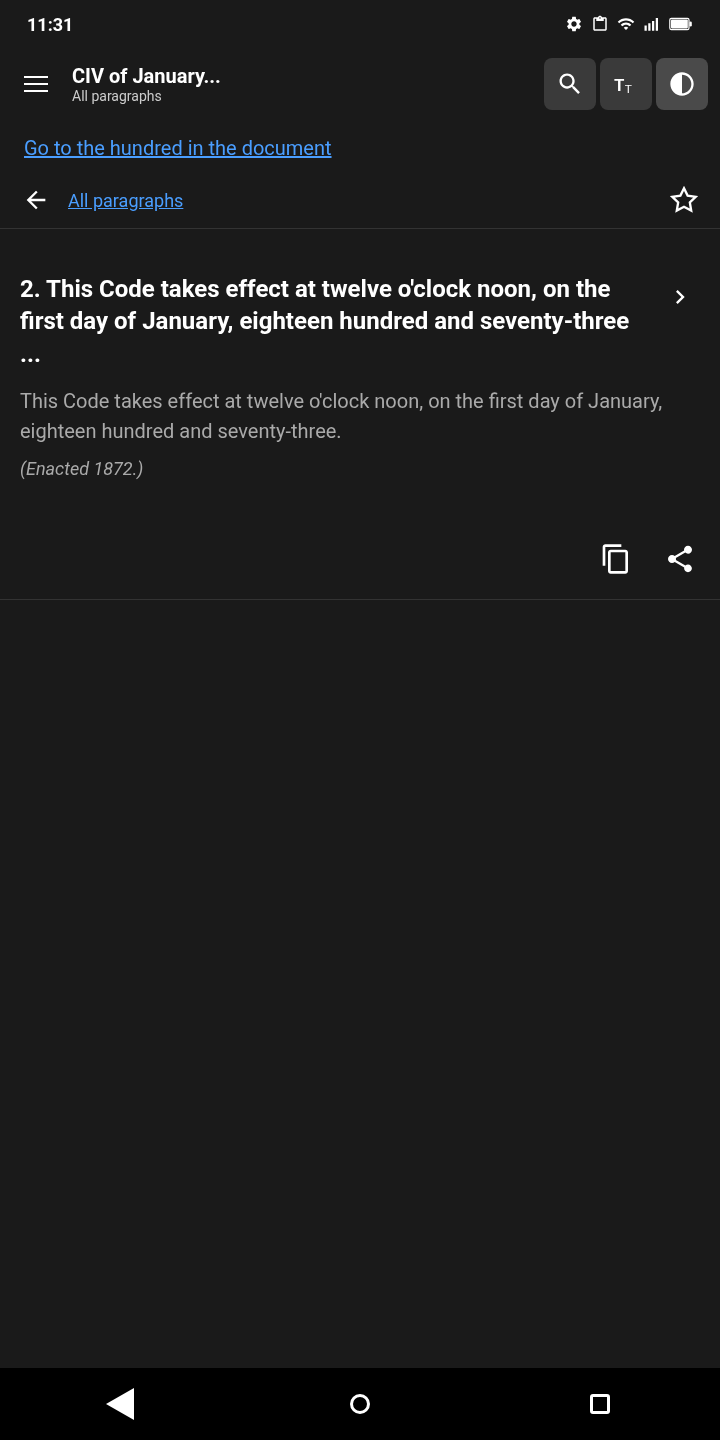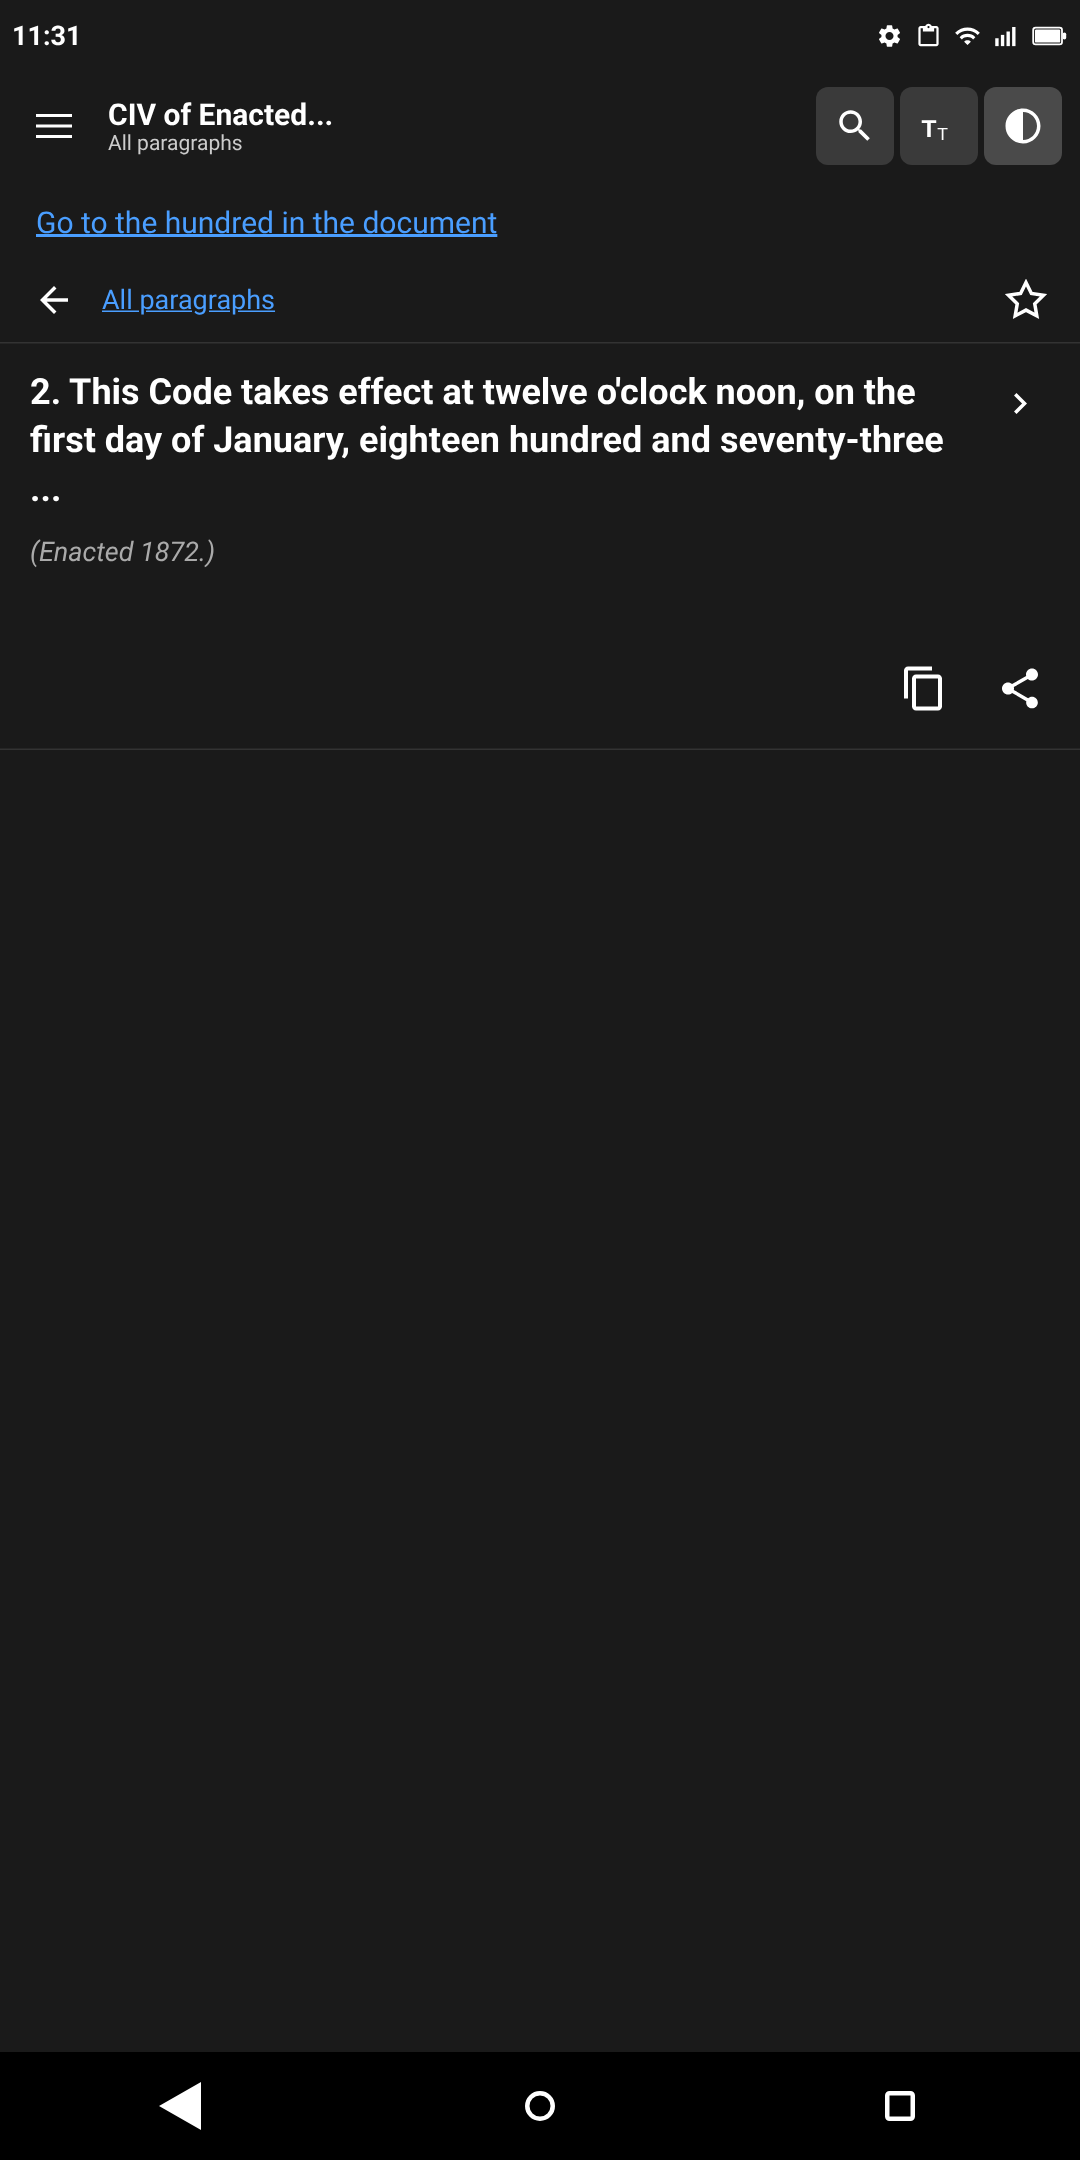--- a/index.html
+++ b/index.html
@@ -13,21 +13,21 @@
       overflow-x: hidden;
     }
 
     
     .status-bar {
       background: #1a1a1a;
       height: 48px;
       display: flex;
       align-items: center;
       justify-content: space-between;
-      padding: 0 8px;
+      padding: 0 27px;
     }
     .status-time {
       font-size: 18px;
       font-weight: bold;
       color: #ffffff;
     }
     .status-icons {
       display: flex;
       align-items: center;
       gap: 8px;
@@ -155,20 +155,21 @@
     .entry-title {
       font-size: 24px;
       font-weight: bold;
       color: #ffffff;
       line-height: 1.35;
       margin-bottom: 16px;
       display: flex;
       align-items: flex-start;
       justify-content: space-between;
       gap: 8px;
+      margin-top: 28px;
     }
     .entry-title-text {
       flex: 1;
     }
     .chevron-right-btn {
       width: 40px;
       height: 40px;
       display: flex;
       align-items: center;
       justify-content: center;
@@ -287,21 +288,21 @@
   </div>
 </div>
 
 <div class="header">
   <div class="hamburger-btn">
     <div class="hamburger-line"></div>
     <div class="hamburger-line"></div>
     <div class="hamburger-line"></div>
   </div>
   <div class="header-title-area">
-    <span class="header-title">CIV of Enacted...</span>
+    <span class="header-title">CIV of January...</span>
     <span class="header-subtitle">All paragraphs</span>
   </div>
   <div class="header-actions">
 
     <button class="header-btn">
       <svg viewBox="0 0 24 24">
         <path d="M15.5 14h-.79l-.28-.27C15.41 12.59 16 11.11 16 9.5 16 5.91 13.09 3 9.5 3S3 5.91 3 9.5 5.91 16 9.5 16c1.61 0 3.09-.59 4.23-1.57l.27.28v.79l5 4.99L20.49 19l-4.99-5zm-6 0C7.01 14 5 11.99 5 9.5S7.01 5 9.5 5 14 7.01 14 9.5 11.99 14 9.5 14z"></path>
       </svg>
     </button>
 
@@ -342,20 +343,21 @@
 
 <div class="content-area">
   <div class="entry-title">
     <span class="entry-title-text">2. This Code takes effect at twelve o'clock noon, on the first day of January, eighteen hundred and seventy-three ...</span>
     <div class="chevron-right-btn">
       <svg width="28" height="28" viewBox="0 0 24 24" fill="white">
         <path d="M10 6L8.59 7.41 13.17 12l-4.58 4.59L10 18l6-6z"></path>
       </svg>
     </div>
   </div>
+  <div class="entry-body">This Code takes effect at twelve o'clock noon, on the first day of January, eighteen hundred and seventy-three.</div>
   <div class="entry-enacted">(Enacted 1872.)</div>
 </div>
 
 <div class="action-row">
   <div class="action-btn">
     <svg width="32" height="32" viewBox="0 0 24 24" fill="white">
       <path d="M16 1H4c-1.1 0-2 .9-2 2v14h2V3h12V1zm3 4H8c-1.1 0-2 .9-2 2v14c0 1.1.9 2 2 2h11c1.1 0 2-.9 2-2V7c0-1.1-.9-2-2-2zm0 16H8V7h11v14z"></path>
     </svg>
   </div>
   <div class="action-btn">

